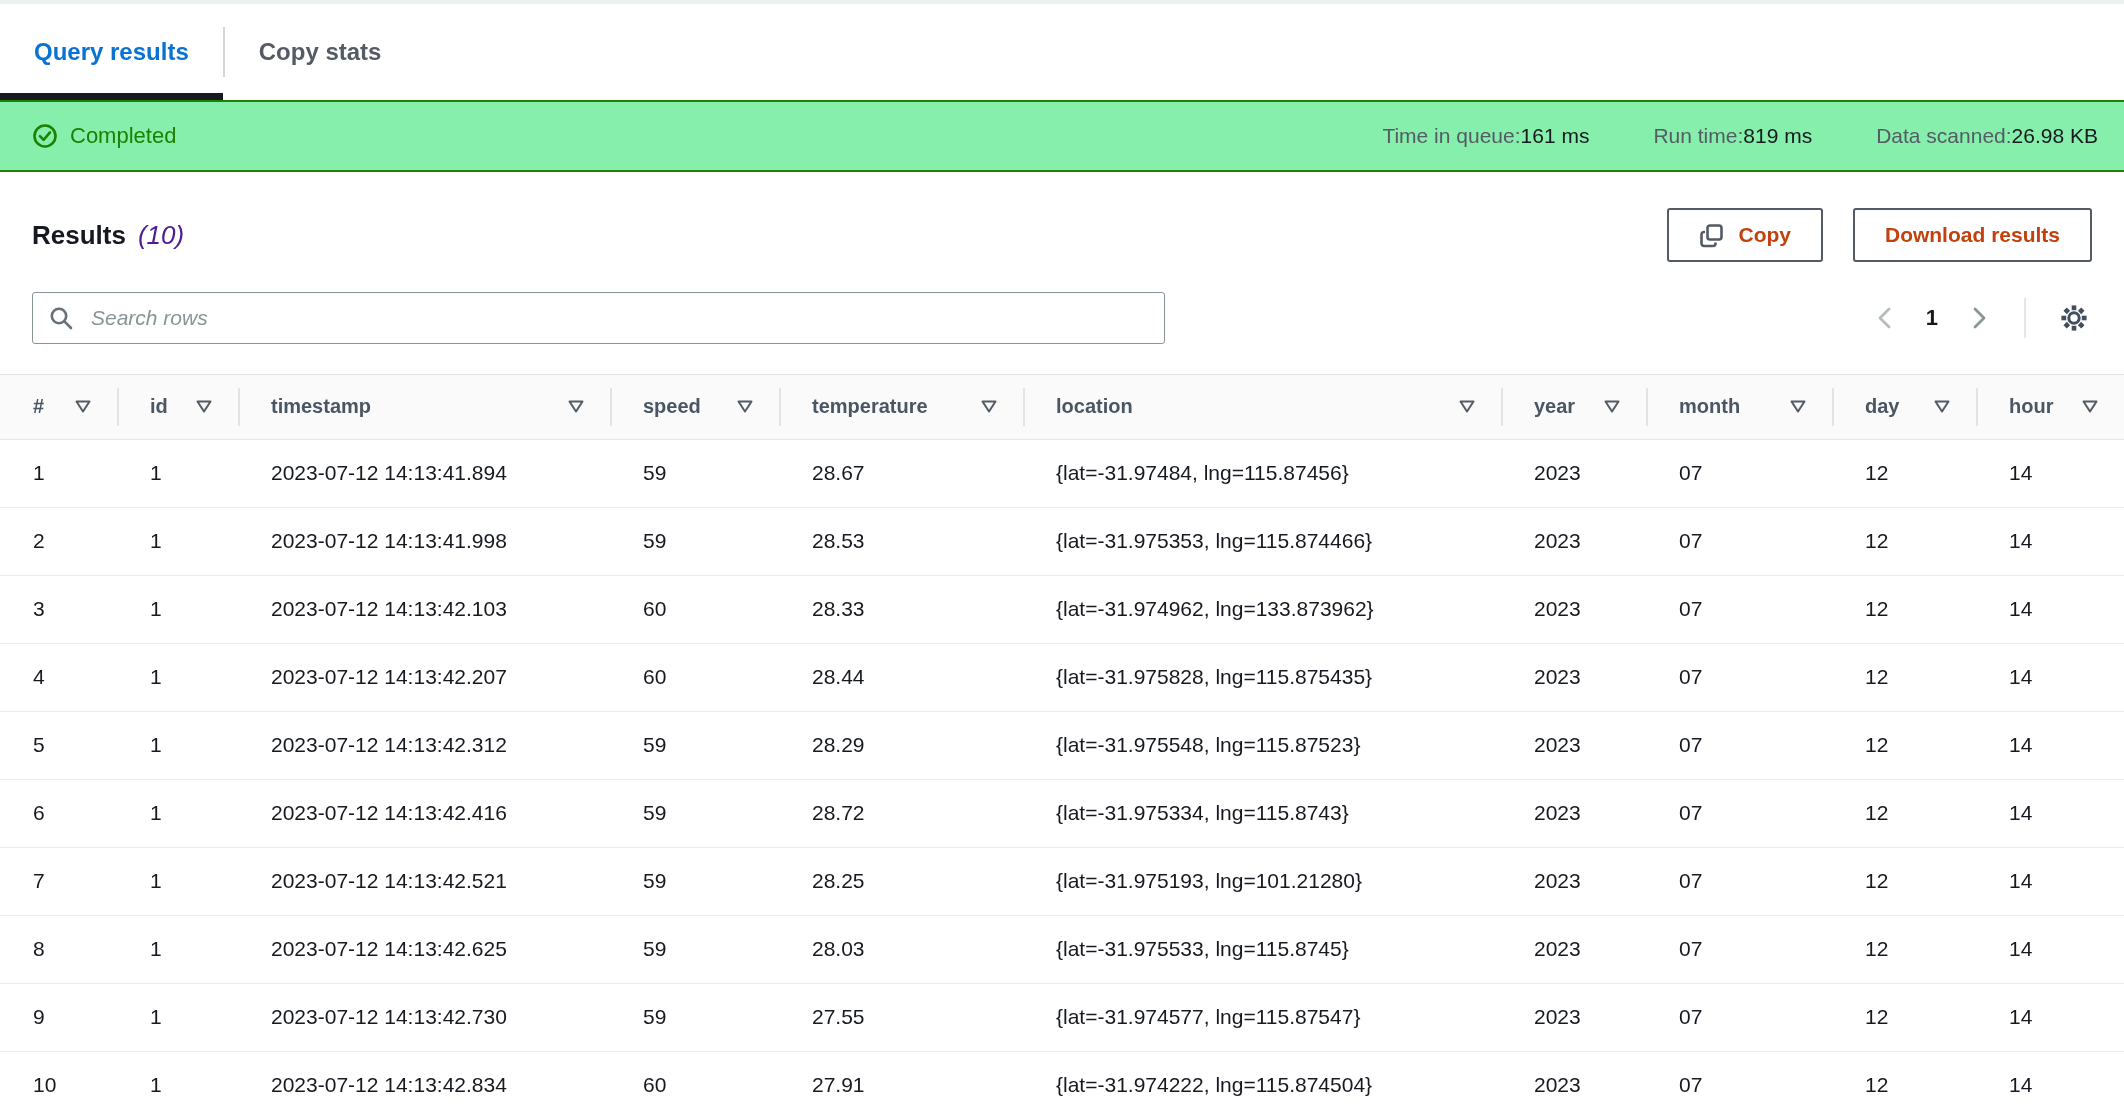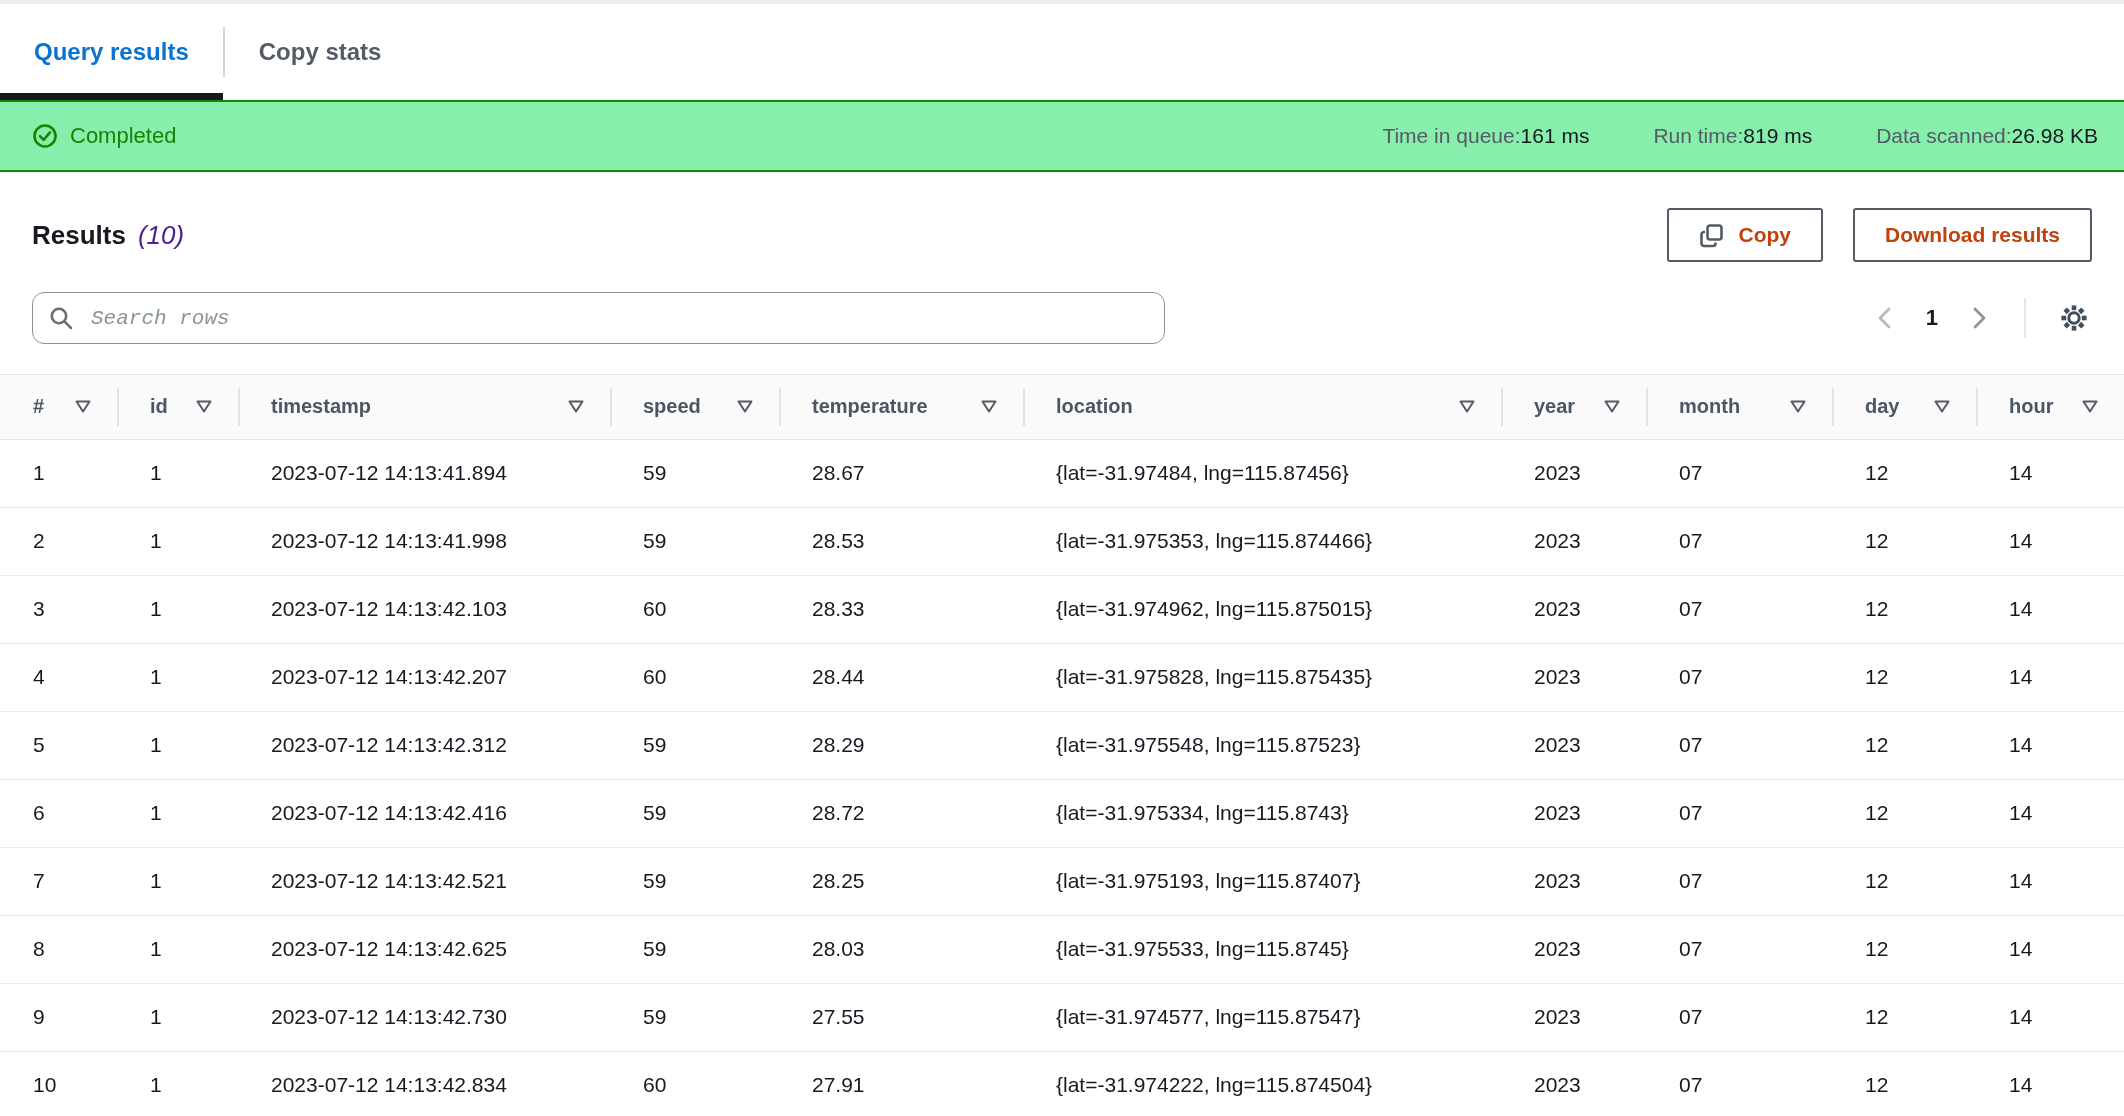--- a/index.html
+++ b/index.html
@@ -31,23 +31,23 @@
   .results-title .title { font-size: 26px; font-weight: bold; color: #16191f; }
   .results-title .count { font-size: 26px; color: #4c1d95; font-style: italic; }
   .action-buttons { display: flex; gap: 30px; }
   .btn { height: 54px; display: flex; align-items: center; gap: 14px; padding: 0 30px;
          background: #fff; border: 2px solid #545b64; border-radius: 3px;
          font-size: 21px; font-weight: bold; color: #c2410c; cursor: pointer; }
 
   
   .toolbar-row { margin: 30px 32px 0; height: 52px; display: flex; align-items: center; justify-content: space-between; }
   .search-box { position: relative; width: 1133px; height: 52px; }
-  .search-box input { width: 100%; height: 100%; border: 1px solid #879596; border-radius: 12px;
+  .search-box input { width: 100%; height: 100%; border: 1px solid #879596; border-radius: 3px;
         padding: 0 16px 0 58px; font-size: 21px; font-style: italic; color: #16191f;
-        font-family: Liberation Mono, monospace; outline: none; background: #fff; }
+        font-family: Liberation Sans, sans-serif; outline: none; background: #fff; }
   .search-box input::placeholder { color: #879596; font-style: italic; }
   .search-glyph { position: absolute; left: 16px; top: 13px; }
   .pagination { display: flex; align-items: center; gap: 26px; }
   .page-btn { background: none; border: none; cursor: pointer; display: flex; align-items: center; padding: 4px; }
   .page-number { font-size: 22px; font-weight: bold; color: #16191f; }
   .pag-divider { width: 2px; height: 40px; background: #e4e7e7; margin: 0 4px; }
   .gear-btn { background: none; border: none; cursor: pointer; display: flex; align-items: center; padding: 2px; }
 
   
   .table-wrap { margin-top: 30px; border-top: 1px solid #e4e7e7; }
@@ -295,21 +295,21 @@
           <td>07</td>
           <td>12</td>
           <td>14</td>
         </tr>
         <tr>
           <td>3</td>
           <td>1</td>
           <td>2023-07-12 14:13:42.103</td>
           <td>60</td>
           <td>28.33</td>
-          <td>{lat=-31.974962, lng=115.875015}</td>
+          <td>{lat=-31.974962, lng=133.873962}</td>
           <td>2023</td>
           <td>07</td>
           <td>12</td>
           <td>14</td>
         </tr>
         <tr>
           <td>4</td>
           <td>1</td>
           <td>2023-07-12 14:13:42.207</td>
           <td>60</td>
@@ -343,21 +343,21 @@
           <td>07</td>
           <td>12</td>
           <td>14</td>
         </tr>
         <tr>
           <td>7</td>
           <td>1</td>
           <td>2023-07-12 14:13:42.521</td>
           <td>59</td>
           <td>28.25</td>
-          <td>{lat=-31.975193, lng=115.87407}</td>
+          <td>{lat=-31.975193, lng=101.21280}</td>
           <td>2023</td>
           <td>07</td>
           <td>12</td>
           <td>14</td>
         </tr>
         <tr>
           <td>8</td>
           <td>1</td>
           <td>2023-07-12 14:13:42.625</td>
           <td>59</td>

